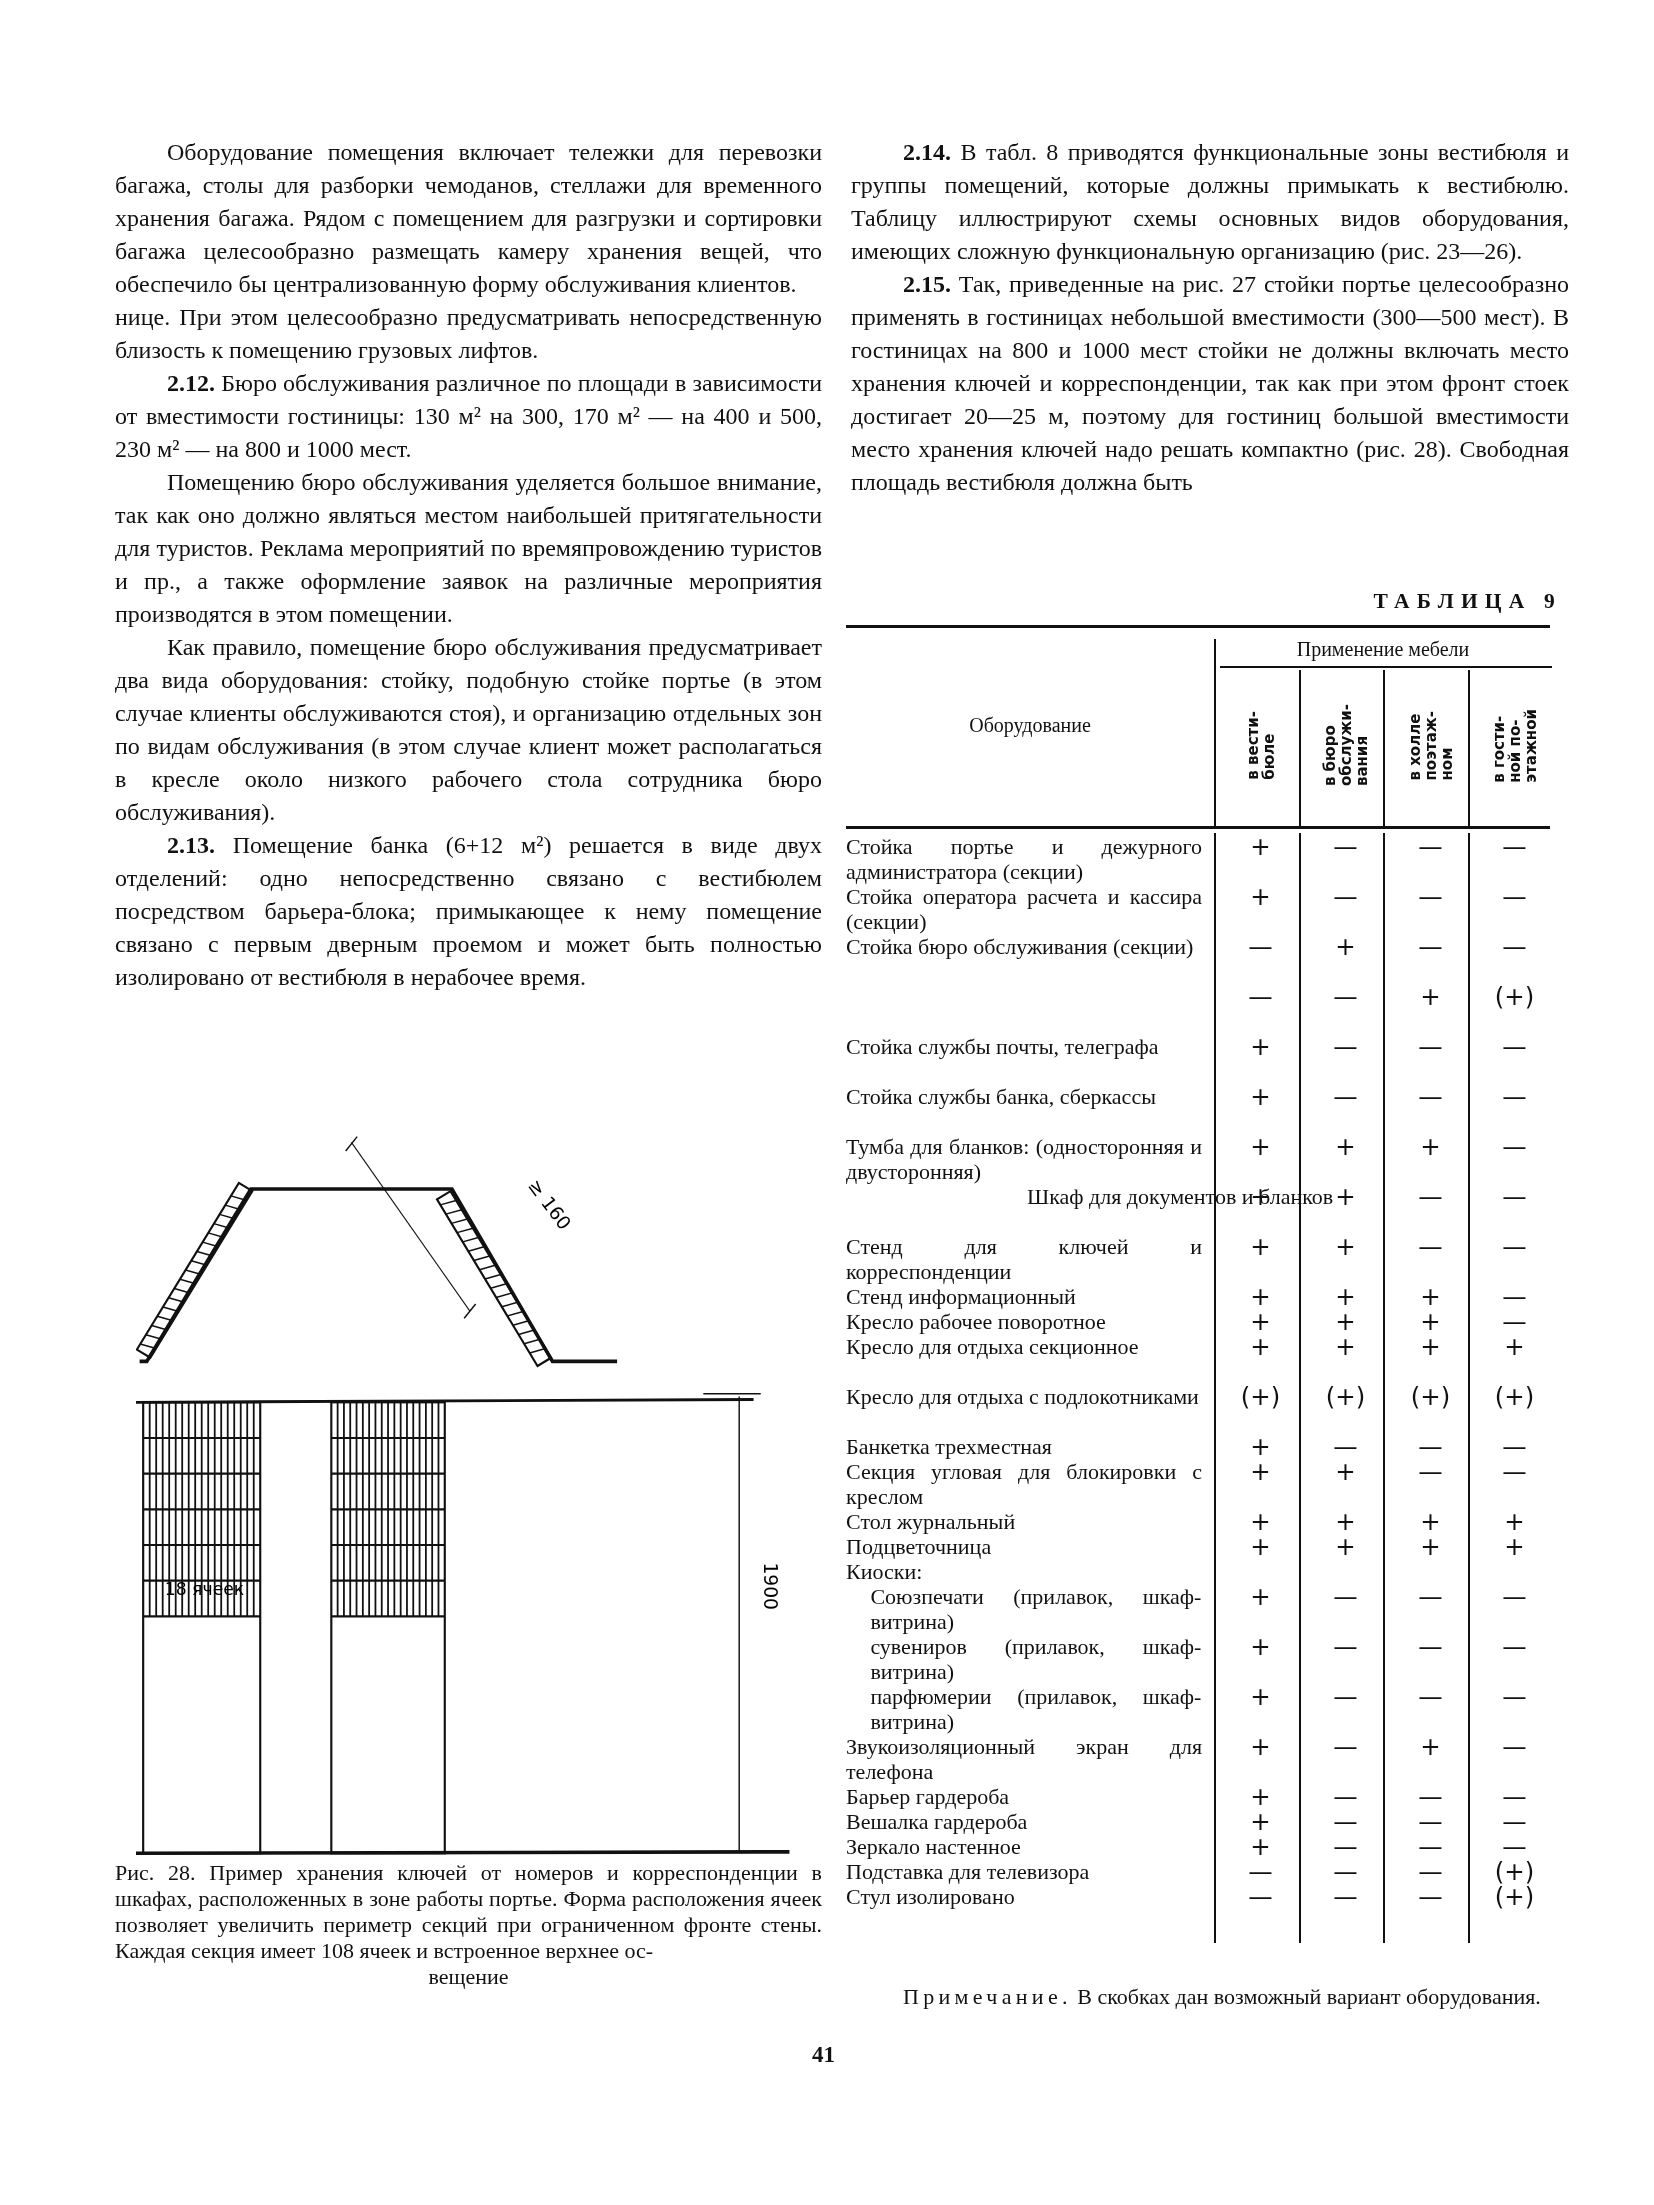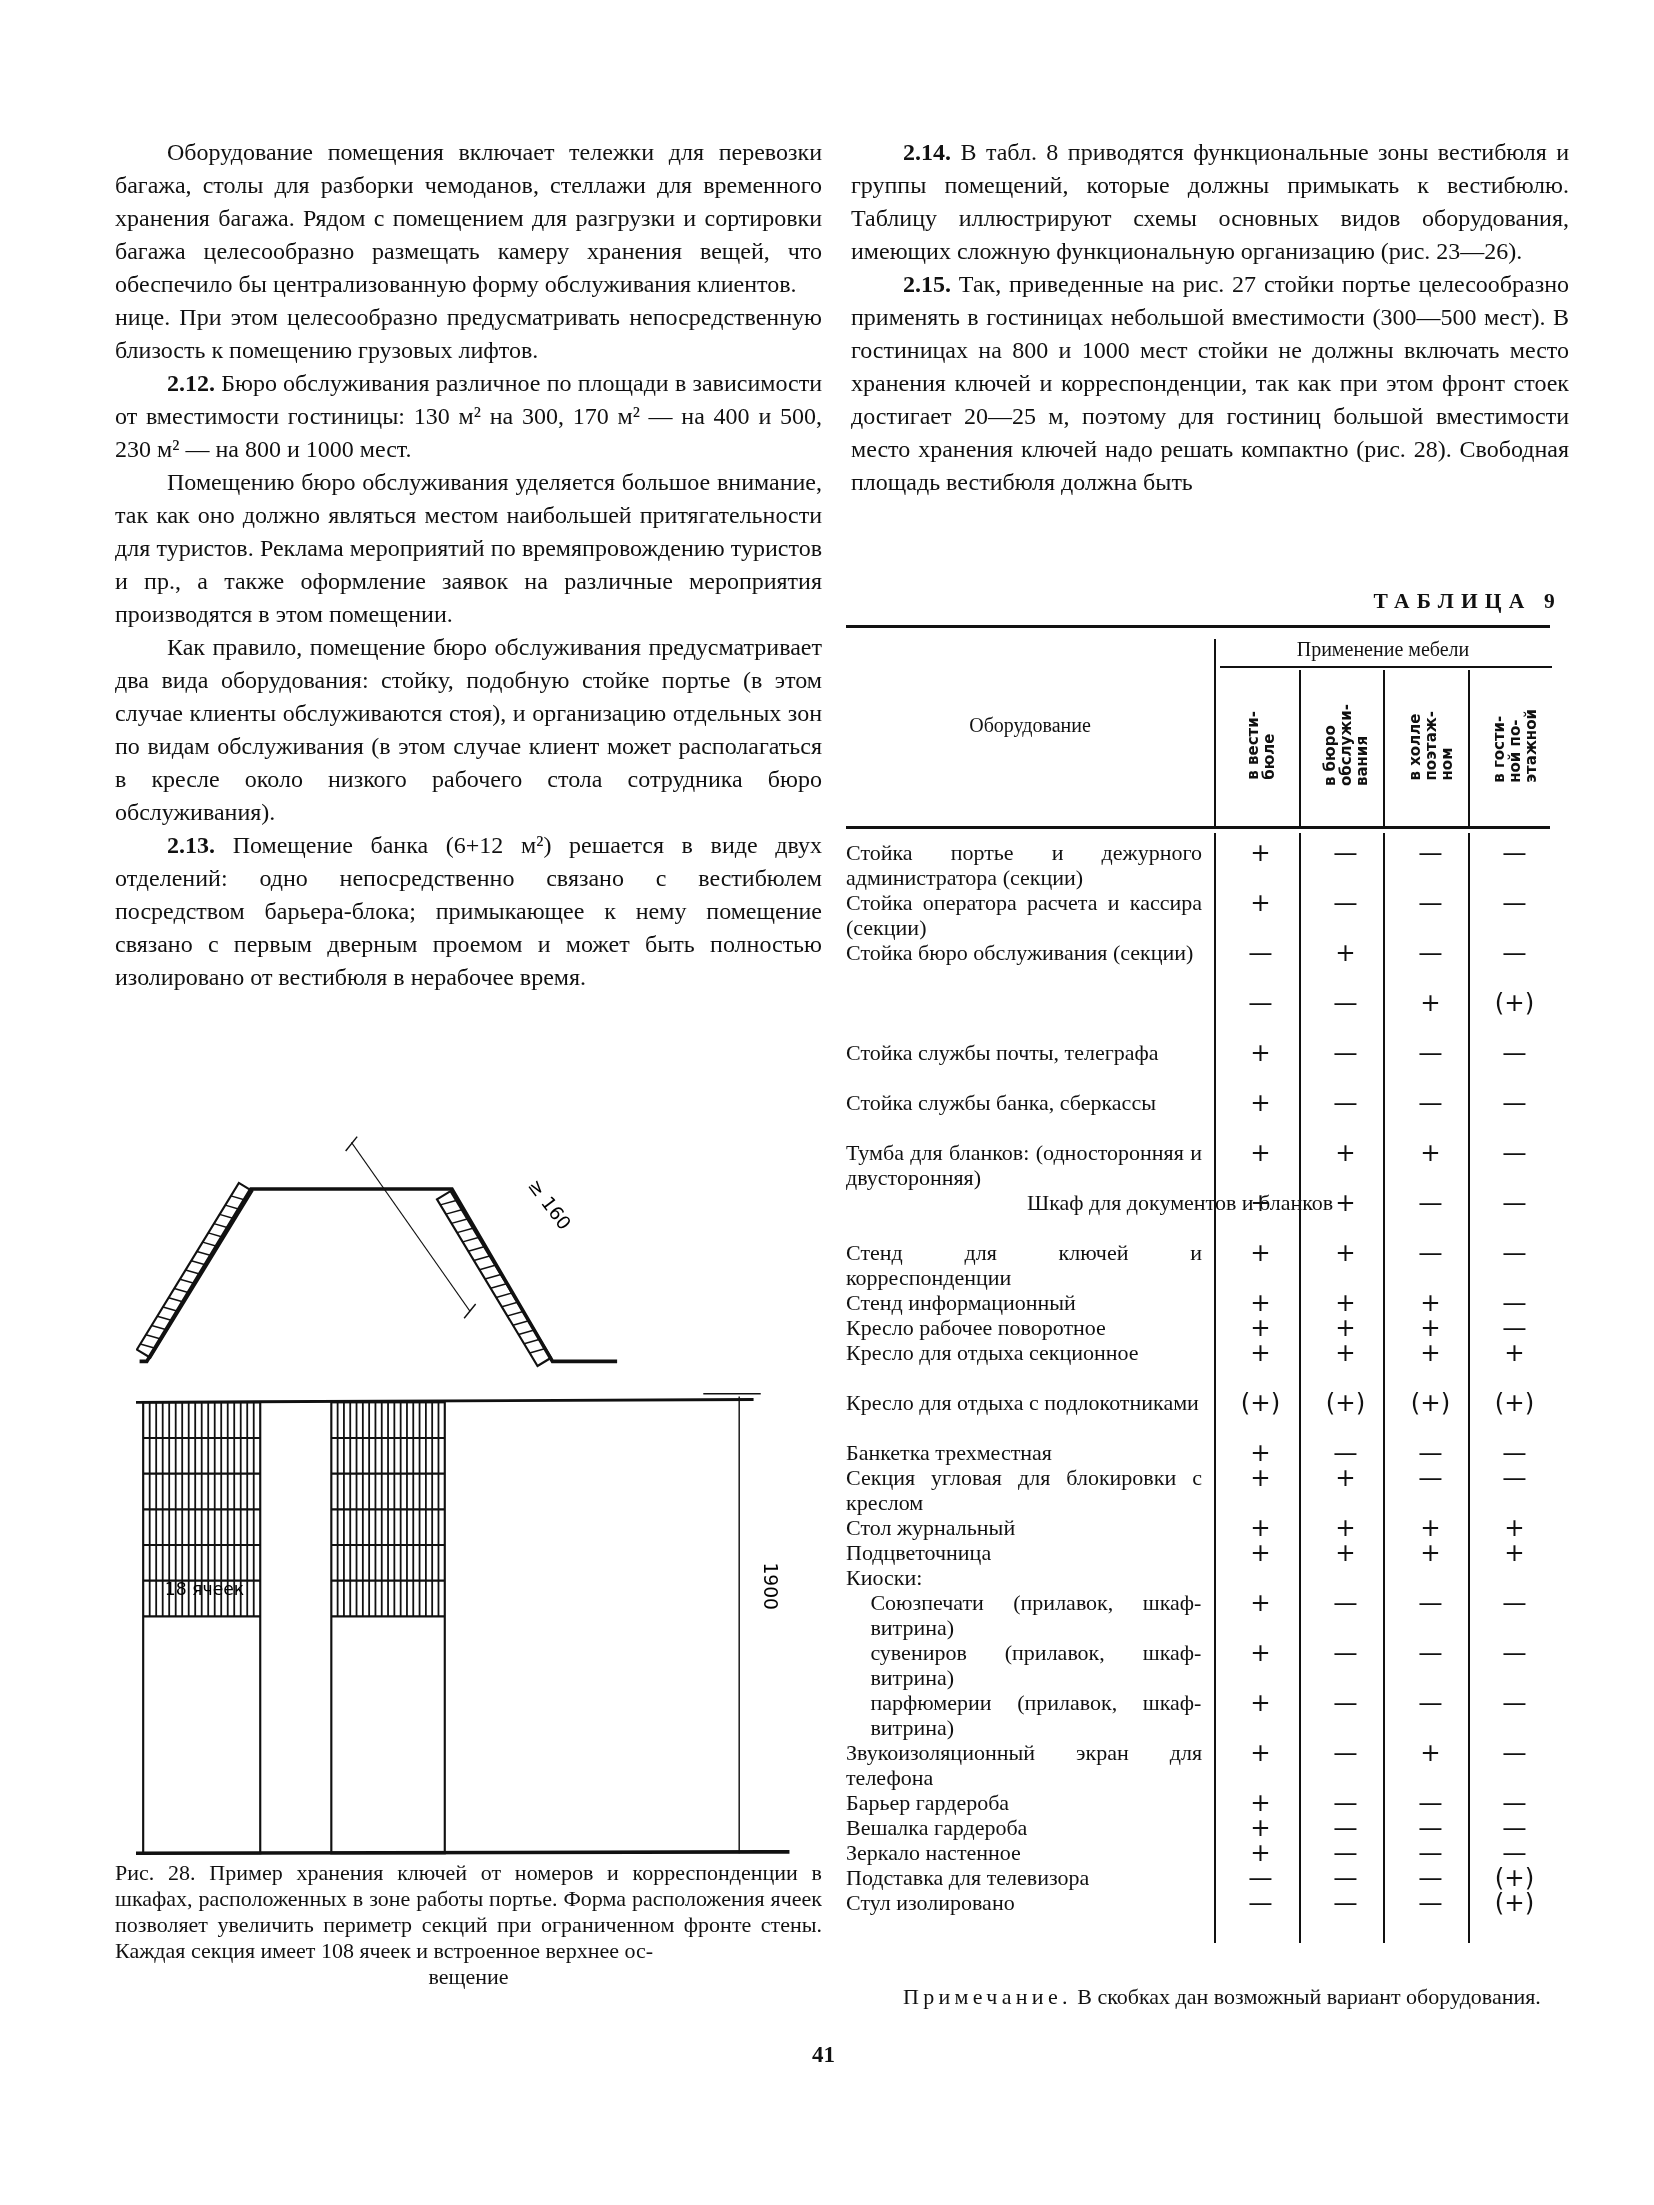--- a/index.html
+++ b/index.html
@@ -19,21 +19,21 @@
   
   .table-title { position: absolute; left: 851px; top: 589px; width: 711px; text-align: right; font-size: 21.5px; letter-spacing: 7.2px; font-weight: bold; }
   .tbl { position: absolute; left: 846px; top: 625px; width: 718px; }
   .tbl .rule { position: absolute; left: 0; width: 704px; height: 2.9px; background: #111; }
   .tbl .hdr-eq { position: absolute; left: 0; top: 0; width: 368px; height: 201px; display: flex; align-items: center; justify-content: center; font-size: 20px; }
   .tbl .hdr-group { position: absolute; left: 368px; top: 5.7px; width: 338px; height: 36px; text-align: center; font-size: 20px; line-height: 36px; }
   .tbl .group-rule { position: absolute; left: 374px; top: 41px; width: 332px; height: 2.2px; background: #111; }
   .tbl .vline { position: absolute; width: 2.2px; background: #111; }
   .tbl .subhdr { position: absolute; top: 45px; width: 85px; height: 151px; display: flex; align-items: center; justify-content: center; }
   .tbl .subhdr span { writing-mode: vertical-rl; transform: rotate(180deg); font-family: "DejaVu Sans", sans-serif; font-weight: bold; font-size: 15px; line-height: 16px; white-space: pre; }
-  .tbl .body { position: absolute; left: 0; top: 215px; width: 718px; }
+  .tbl .body { position: absolute; left: 0; top: 209px; width: 718px; }
   .row { position: relative; display: flex; }
   .row .name { width: 356px; font-size: 22px; line-height: 25px; text-align: justify; text-align-last: left; padding-left: 0; }
   .row .name.indent { padding-left: 24.4px; width: 331px; }
   .row .mark { position: absolute; top: 0; width: 85px; text-align: center; font-family: "DejaVu Sans", sans-serif; font-size: 24.4px; line-height: 25px; }
   .note { position: absolute; left: 851px; top: 1983px; width: 708px; font-size: 22px; line-height: 27px; text-align: justify; text-indent: 52px; }
   .note .spaced { letter-spacing: 4.3px; }
   .page-num { position: absolute; left: 812px; top: 2042px; font-size: 23px; font-weight: bold; }
 </style>
 </head>
 <body>

